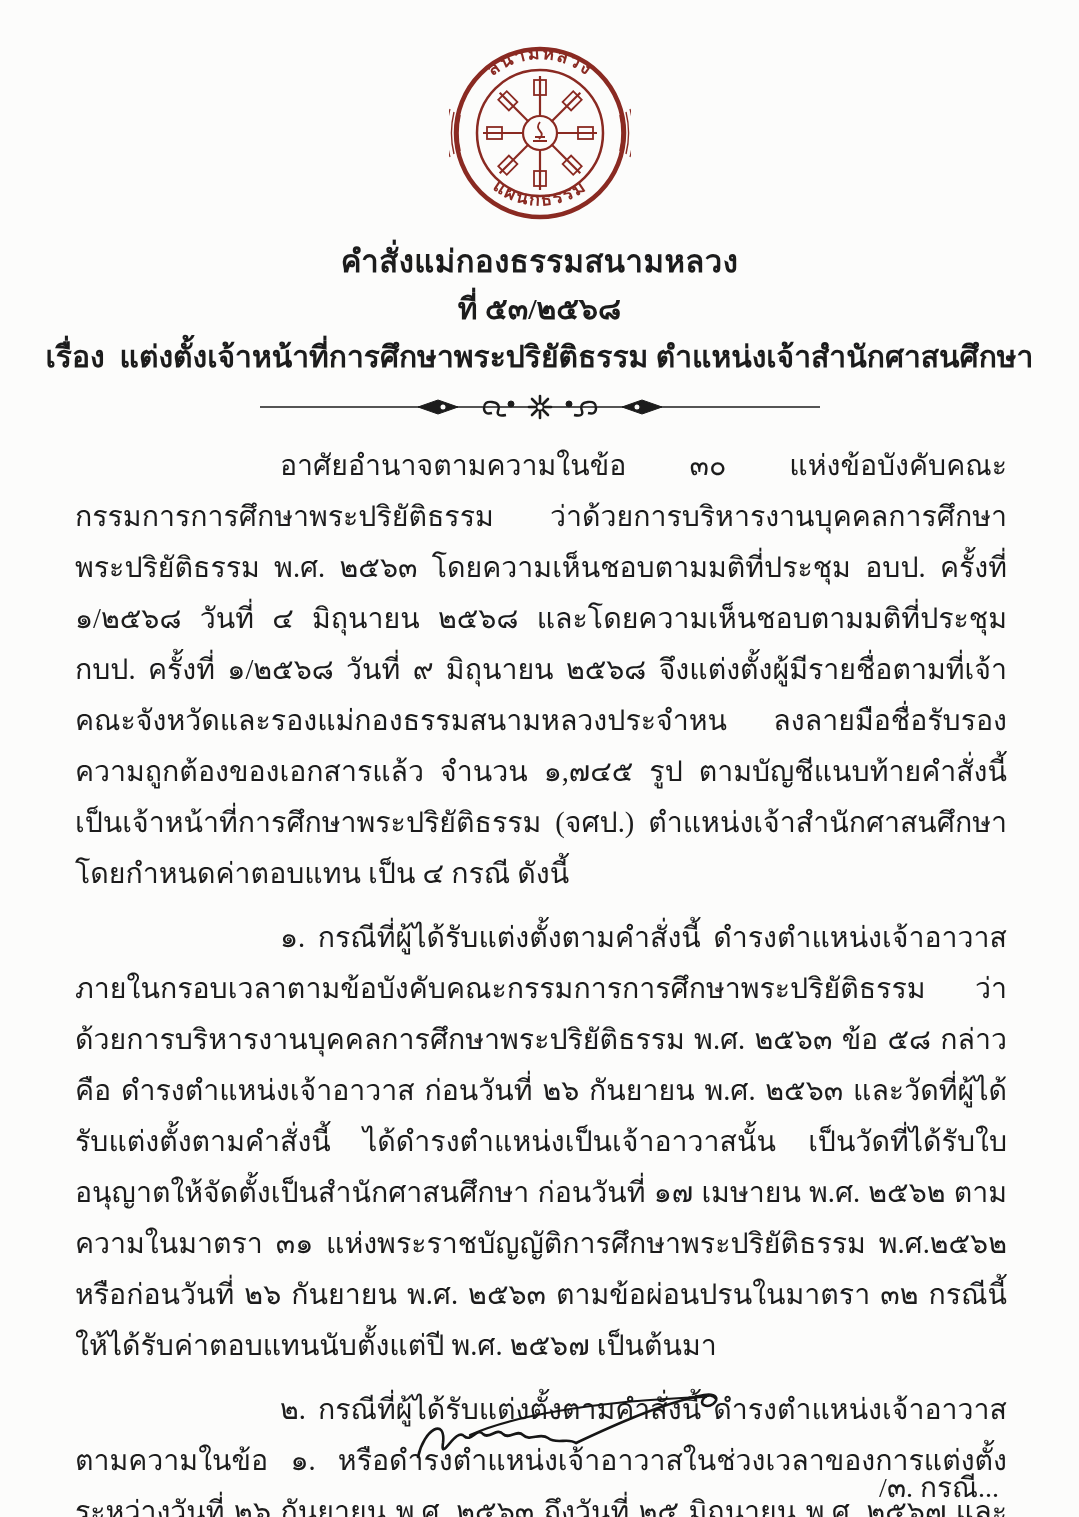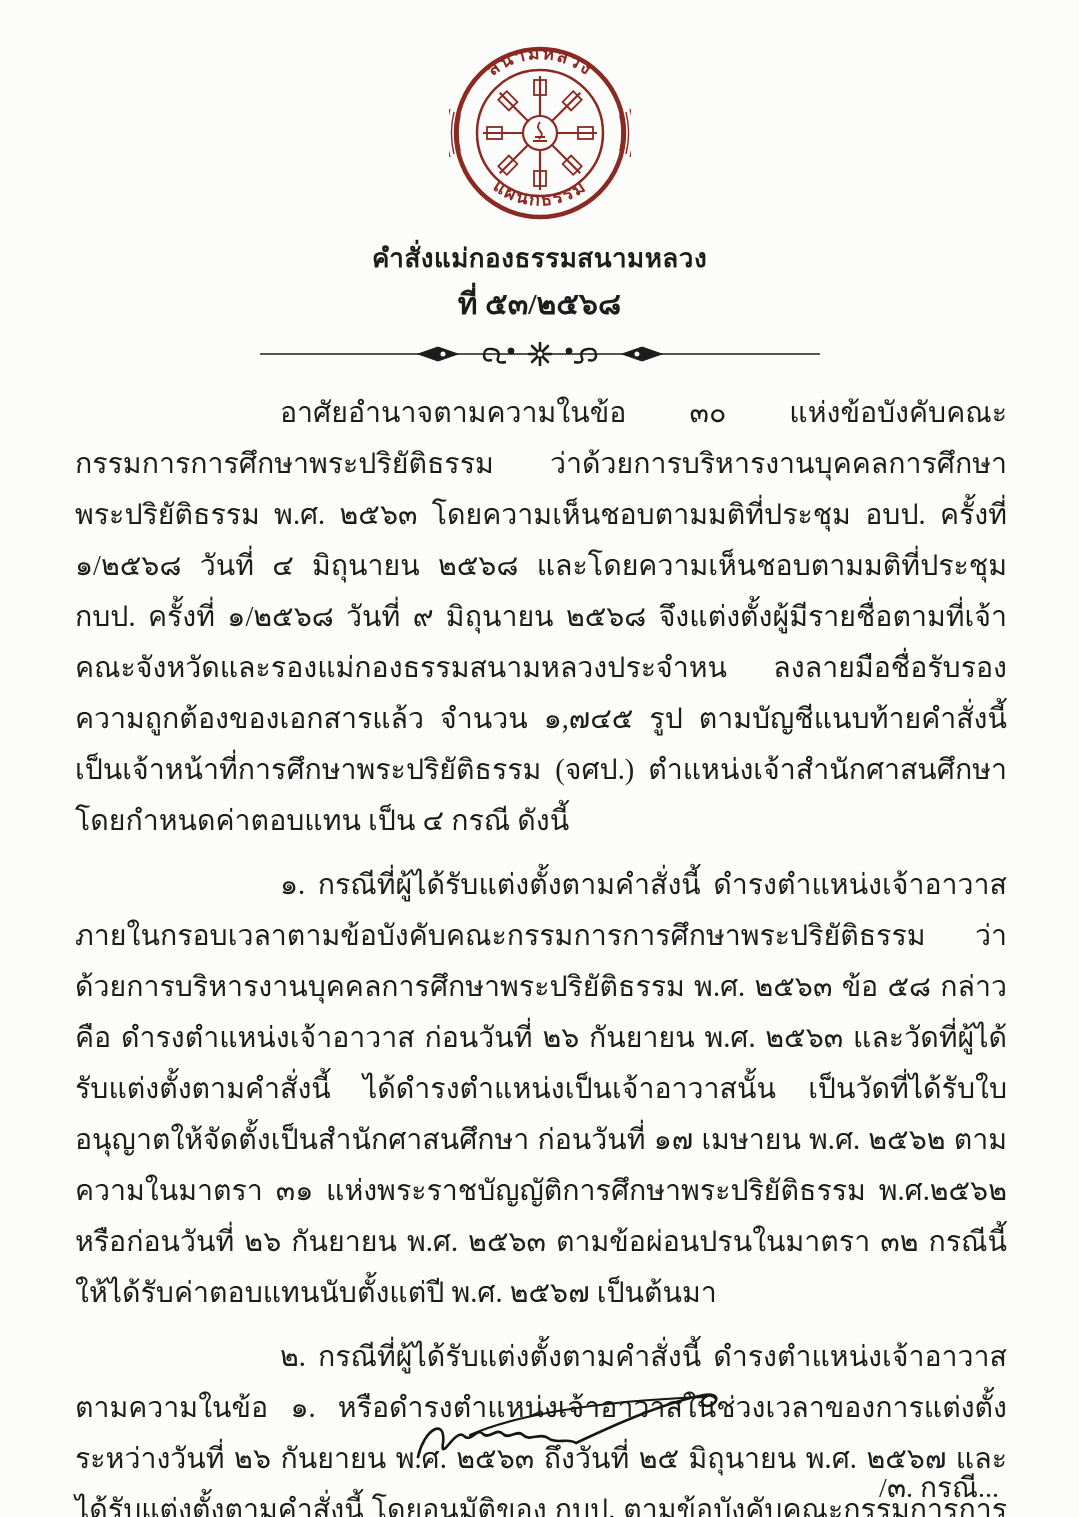--- a/index.html
+++ b/index.html
@@ -20,21 +20,21 @@
     padding-top:42px;
     display:flex;
     justify-content:center;
   }
   .header-block{
     text-align:center;
     margin-top:22px;
     line-height:1.0;
   }
   .doc-title{
-    font-size:26px;
+    font-size:31px;
     font-weight:600;
     letter-spacing:0.5px;
   }
   .doc-number{
     font-size:30px;
     font-weight:700;
     margin-top:17px;
   }
   .doc-subject{
     font-size:30px;
@@ -132,20 +132,21 @@
       </text>
       <text font-size="18" font-weight="700" fill="#8a2a22" letter-spacing="2" style="font-family:'Liberation Sans', sans-serif;">
         <textPath href="#arcBottom" startOffset="50%" text-anchor="middle">แผนกธรรม</textPath>
       </text>
     </svg>
   </div>
 
   <div class="header-block">
     <div class="doc-title">คำสั่งแม่กองธรรมสนามหลวง</div>
     <div class="doc-number">ที่ ๕๓/๒๕๖๘</div>
+    <div class="doc-subject">เรื่อง  แต่งตั้งเจ้าหน้าที่การศึกษาพระปริยัติธรรม ตำแหน่งเจ้าสำนักศาสนศึกษา</div>
   </div>
 
   <div class="divider-wrap">
     <svg width="560" height="30" viewBox="0 0 560 30">
       <g stroke="#1c1c1c" fill="#1c1c1c">
         <line x1="0" y1="15" x2="560" y2="15" stroke-width="1.4"></line>
 
         <polygon points="158,15 178,8 198,15 178,22" stroke-width="1"></polygon>
         <circle cx="183" cy="15" r="3.2" fill="#fcfcfb" stroke-width="1.4"></circle>
         <polygon points="402,15 382,8 362,15 382,22" stroke-width="1"></polygon>

